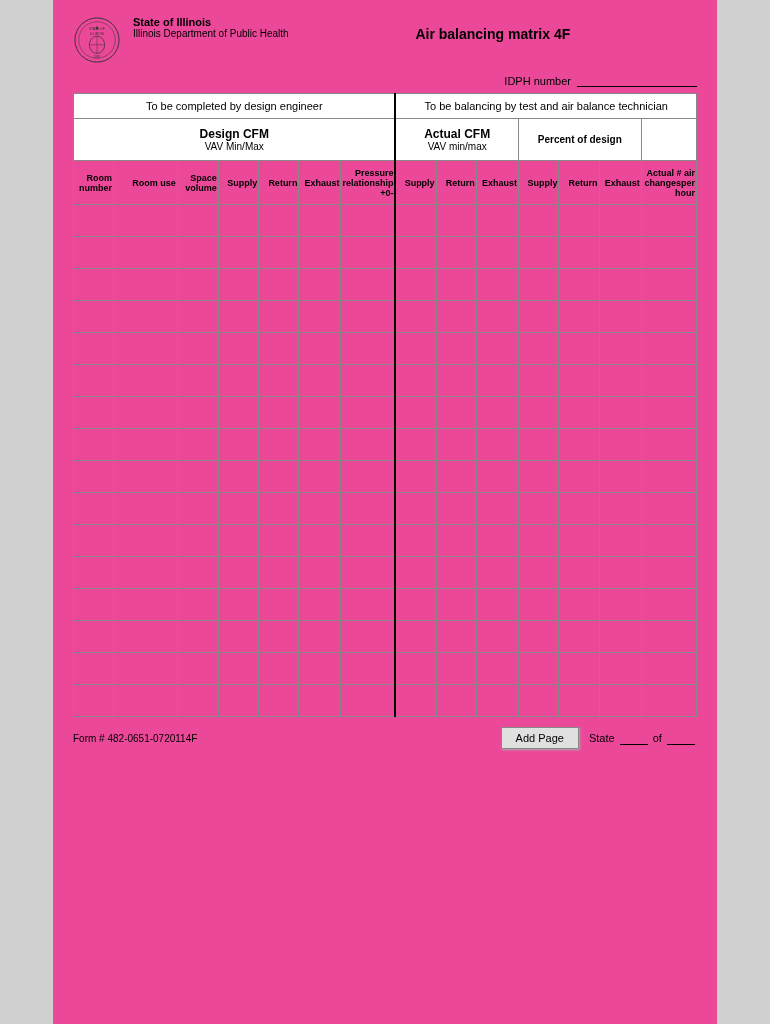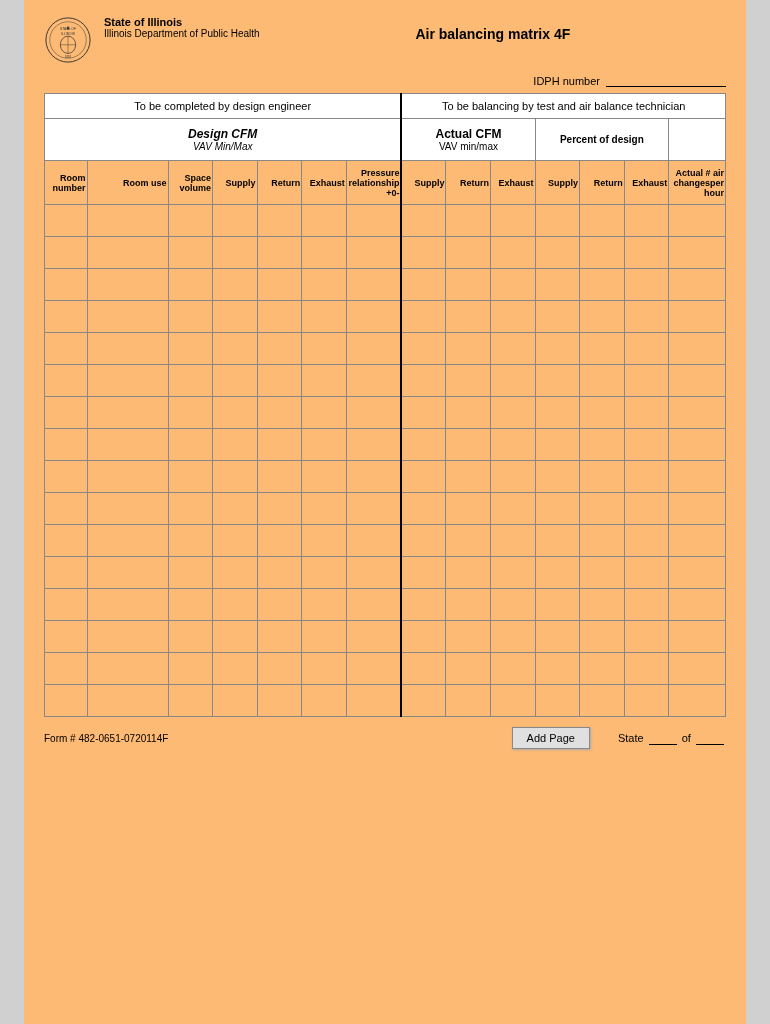--- a/index.html
+++ b/index.html
@@ -6,23 +6,23 @@
     body {
       background: #d0d0d0;
       display: flex;
       justify-content: center;
       align-items: flex-start;
       min-height: 1024px;
       font-family: Arial, sans-serif;
       font-size: 11px;
     }
     .page {
-      width: 722px;
+      width: 664px;
       min-height: 1024px;
-      background: #fdba74;
+      background: #ec4899;
       padding: 16px 20px 16px 20px;
       position: relative;
     }
     
     .header {
       display: flex;
       align-items: flex-start;
       margin-bottom: 8px;
     }
     .header-logo {
@@ -103,21 +103,21 @@
       align-items: center;
       margin-top: 10px;
       font-size: 10px;
     }
     .footer-form {
       font-size: 10px;
     }
     .footer-right {
       display: flex;
       align-items: center;
-      gap: 28px;
+      gap: 10px;
       padding-left: 8px;
     }
     .add-page-btn {
       background: #e0e0e0;
       border: 1px solid #888;
       padding: 4px 14px;
       font-size: 11px;
       cursor: pointer;
       box-shadow: 1px 1px 2px #aaa;
     }
@@ -187,21 +187,21 @@
       <col style="width:56px">
     </colgroup>
 
     <tbody>
         <tr>
       <td colspan="7" class="section-header thick-right">To be completed by  design engineer</td>
       <td colspan="7" class="section-header">To be balancing by test and air balance technician</td>
     </tr>
 
     <tr>
-      <td colspan="7" class="section-header thick-right" style="padding:8px 18px;font-style:italic;">
+      <td colspan="7" class="section-header thick-right" style="padding:8px 18px;">
         <div style="font-weight:bold;font-size:12px;">Design CFM</div>
         <div style="font-size:10px;">VAV Min/Max</div>
       </td>
       <td colspan="3" class="section-header" style="padding:7px 2px;">
         <div style="font-weight:bold;font-size:12px;">Actual CFM</div>
         <div style="font-size:10px;">VAV min/max</div>
       </td>
       <td colspan="3" class="section-header" style="padding:8px 2px;">
         <div style="font-weight:bold;font-size:10px;">Percent of design</div>
       </td>

